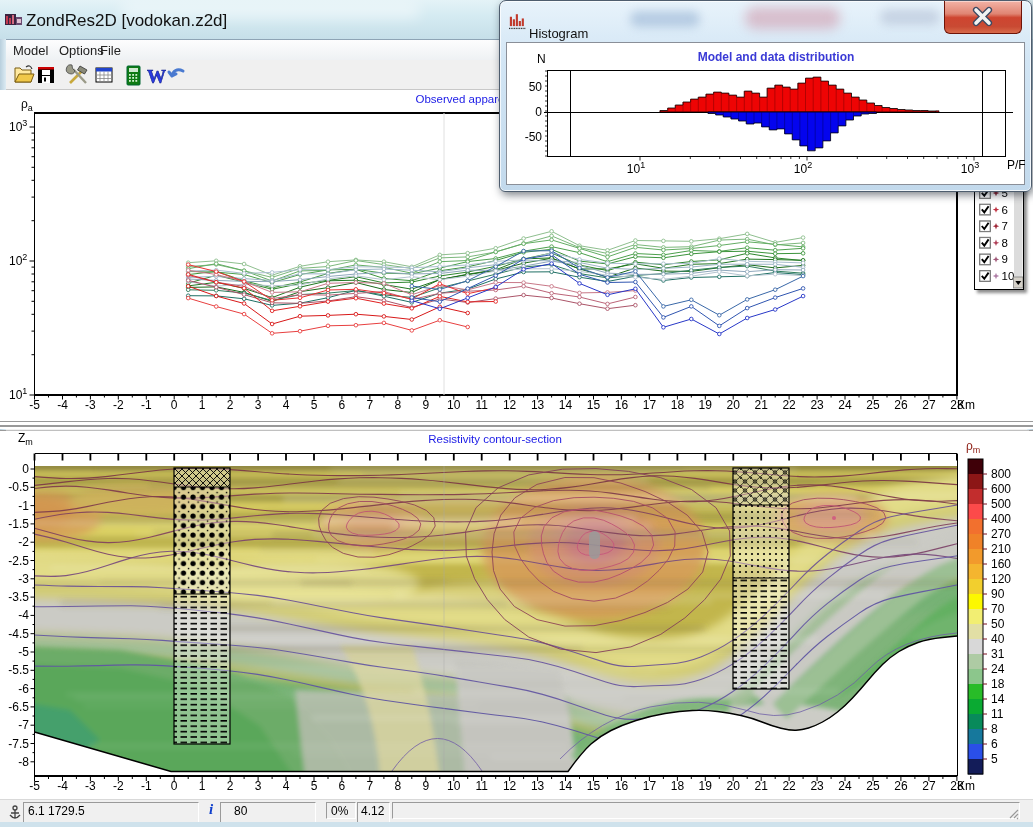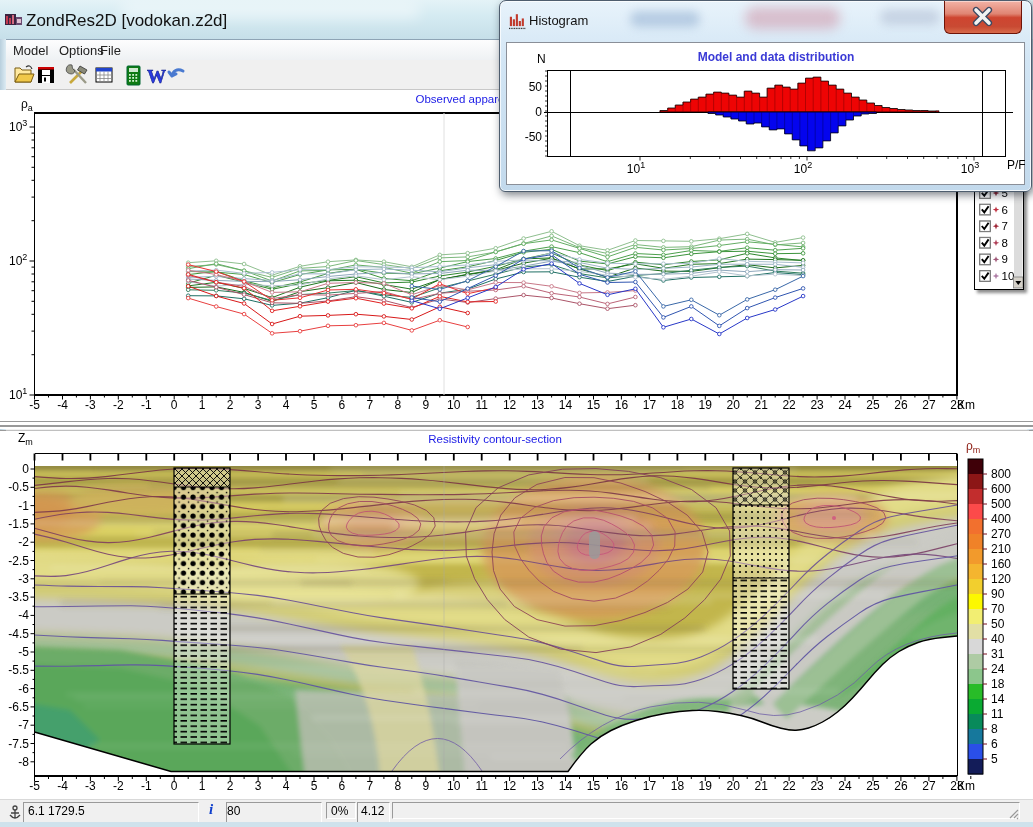--- a/index.html
+++ b/index.html
@@ -1235,21 +1235,21 @@
 <path d="M1014.3,280 L1020.3,280 L1017.3,284 Z" fill="#000"></path>
 </svg>
 </div>
 <div style="position:absolute;left:0;top:799px;width:1033px;height:23px;background:#f0f0f0;border-top:1px solid #d9d9d9;font:12px 'Liberation Sans',sans-serif;color:#000">
 <svg width="18" height="18" viewBox="0 0 18 18" style="position:absolute;left:6px;top:3px">
 <circle cx="9" cy="5" r="2" fill="none" stroke="#444" stroke-width="1.3"></circle>
 <path d="M9,7 V15 M5,10 H13 M4,12 q5,6 10,0" fill="none" stroke="#444" stroke-width="1.3"></path>
 </svg>
 <div style="position:absolute;left:23px;top:2px;width:176px;height:33px;border:1px solid;border-color:#9a9a9a #fff #fff #9a9a9a;padding:1px 4px;box-sizing:border-box">6.1 1729.5</div>
 <div style="position:absolute;left:209px;top:1px;color:#1040cc;font:bold italic 15px 'Liberation Serif',serif">i</div>
-<div style="position:absolute;left:226px;top:2px;width:96px;height:24px;border:1px solid;border-color:#9a9a9a #fff #fff #9a9a9a;padding:1px 0;box-sizing:border-box">80</div>
+<div style="position:absolute;left:220px;top:2px;width:96px;height:24px;border:1px solid;border-color:#9a9a9a #fff #fff #9a9a9a;padding:1px 13px;box-sizing:border-box">80</div>
 <div style="position:absolute;left:326px;top:2px;width:30px;height:17px;border:1px solid;border-color:#9a9a9a #fff #fff #9a9a9a;padding:1px 4px;box-sizing:border-box">0%</div>
 <div style="position:absolute;left:357px;top:2px;width:33px;height:26px;border:1px solid;border-color:#9a9a9a #fff #fff #9a9a9a;padding:1px 3px;box-sizing:border-box">4.12</div>
 <div style="position:absolute;left:392px;top:2px;width:628px;height:17px;border:1px solid;border-color:#9a9a9a #fff #fff #9a9a9a;box-sizing:border-box"></div>
 <svg width="12" height="12" viewBox="0 0 12 12" style="position:absolute;left:1008px;top:8px">
       <path d="M10,2 L2,10 M10,6 L6,10 M10,10 L9,11" stroke="#999" stroke-width="1.2"></path>
     </svg>
 </div>
 <div style="position:absolute;left:0;top:822px;width:1033px;height:5px;background:#cfe2ec"></div>
 <div style="position:absolute;left:499px;top:0;width:531px;height:190px;z-index:50;background:linear-gradient(180deg,#e8f3fb 0%,#d3e6f5 30%,#c2d9ec 100%);border:1px solid #4e5d6e;border-radius:7px 7px 6px 6px;box-shadow:2px 3px 8px rgba(20,30,40,0.55), inset 0 0 0 1px rgba(255,255,255,0.75);overflow:hidden">
 <div style="position:absolute;left:245px;top:6px;width:95px;height:22px;background:rgba(205,130,150,0.45);border-radius:10px;filter:blur(6px)"></div>
@@ -1267,21 +1267,21 @@
         <rect x="4" y="19" width="1.2" height="1.5"></rect>
         <rect x="6" y="19" width="1.2" height="1.5"></rect>
         <rect x="8" y="19" width="1.2" height="1.5"></rect>
         <rect x="10" y="19" width="1.2" height="1.5"></rect>
         <rect x="12" y="19" width="1.2" height="1.5"></rect>
         <rect x="14" y="19" width="1.2" height="1.5"></rect>
         <rect x="16" y="19" width="1.2" height="1.5"></rect>
         <rect x="18" y="19" width="1.2" height="1.5"></rect>
       </g>
 </svg>
-<div style="position:absolute;left:29px;top:12px;font:13px 'Liberation Sans',sans-serif;color:#111">Histogram</div>
+<div style="position:absolute;left:29px;top:25px;font:13px 'Liberation Sans',sans-serif;color:#111">Histogram</div>
 <div style="position:absolute;left:444px;top:-1px;width:76px;height:32px;background:linear-gradient(180deg,#f3b3a6 0%,#e08573 40%,#ce4530 52%,#c94a33 80%,#d86a4a 100%);border:1px solid #6e1408;border-top-color:#30353b;border-radius:0 0 6px 6px;box-shadow:inset 0 1px 0 rgba(255,255,255,0.45)">
 <svg width="76" height="32" viewBox="0 0 76 32">
         <g stroke-linecap="round">
           <path d="M31,9 L44,22 M44,9 L31,22" stroke="#3c4a63" stroke-width="6.2"></path>
           <path d="M31,9 L44,22 M44,9 L31,22" stroke="#f2f2f2" stroke-width="3.6"></path>
         </g>
       </svg>
 </div>
 <div style="position:absolute;left:6px;top:41px;width:517px;height:141px;background:#fff;border:1px solid #8a8f98"><svg width="518" height="142" viewBox="506 42 518 142" font-family="Liberation Sans, sans-serif">
 <text x="775" y="60" font-size="12" font-weight="bold" fill="#3a3ad6" text-anchor="middle">Model and data distribution</text>

